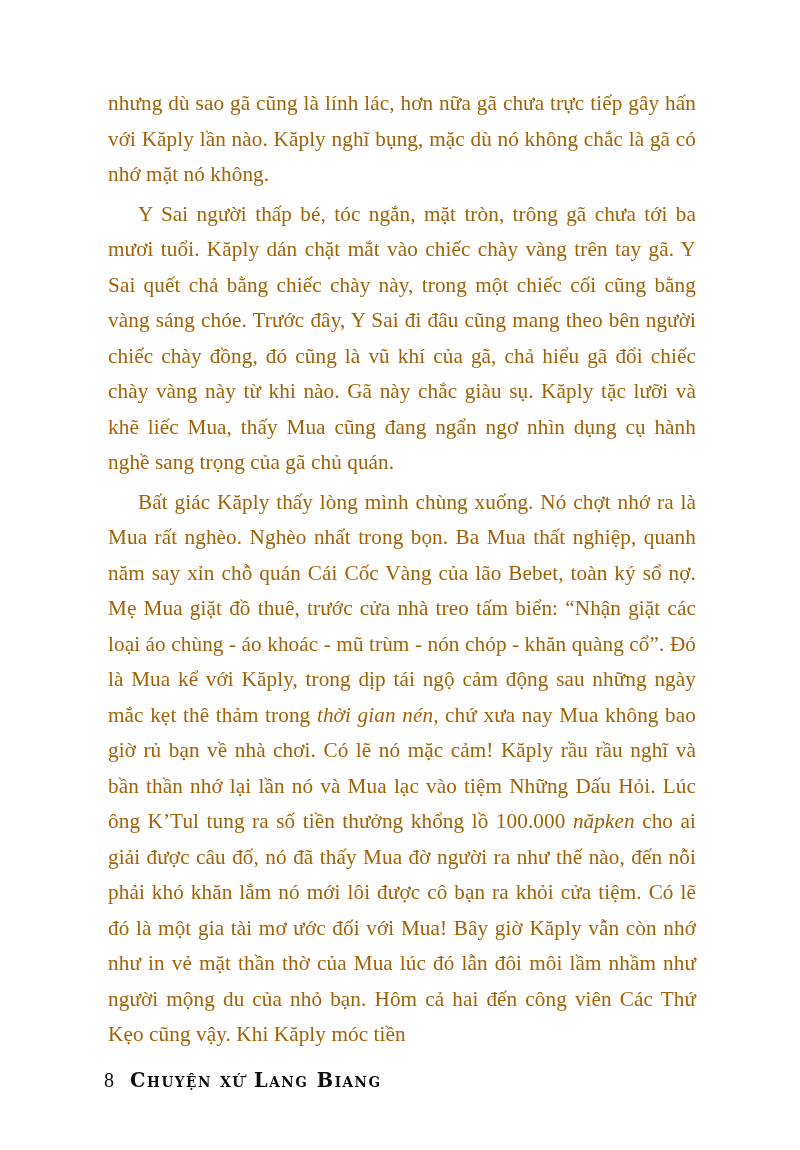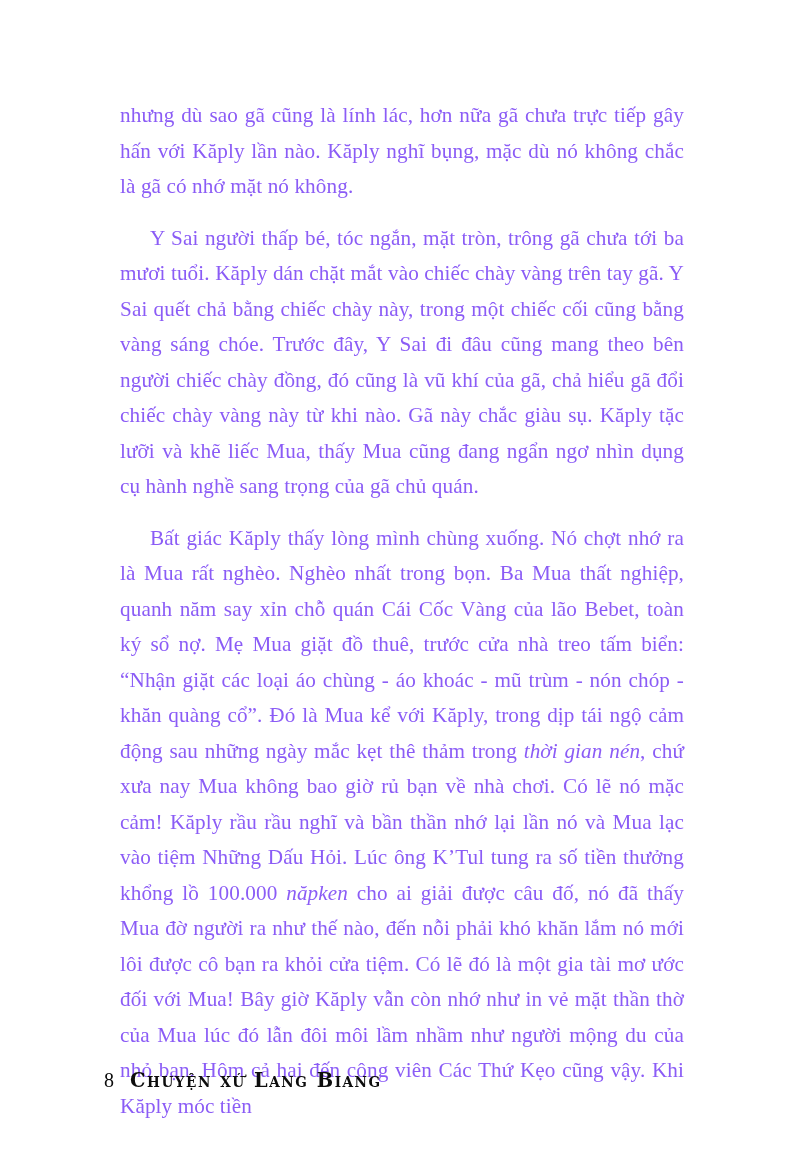--- a/index.html
+++ b/index.html
@@ -16,27 +16,27 @@
     font-family: "Liberation Serif", "DejaVu Serif", serif;
     color: #111111;
   }
   .text-block {
     position: absolute;
     left: 104px;
     top: 82px;
     width: 596px;
   }
   .para {
-    margin: 16px;
+    margin: 4px;
     font-size: 21.2px;
     line-height: 35.5px;
     text-align: justify;
     text-justify: inter-word;
     letter-spacing: 0.1px;
-    color: #8b5cf6;
+    color: #a16207;
   }
   .para.indent {
     text-indent: 30px;
   }
   .para em {
   }
   .footer {
     position: absolute;
     left: 104px;
     bottom: 58px;

